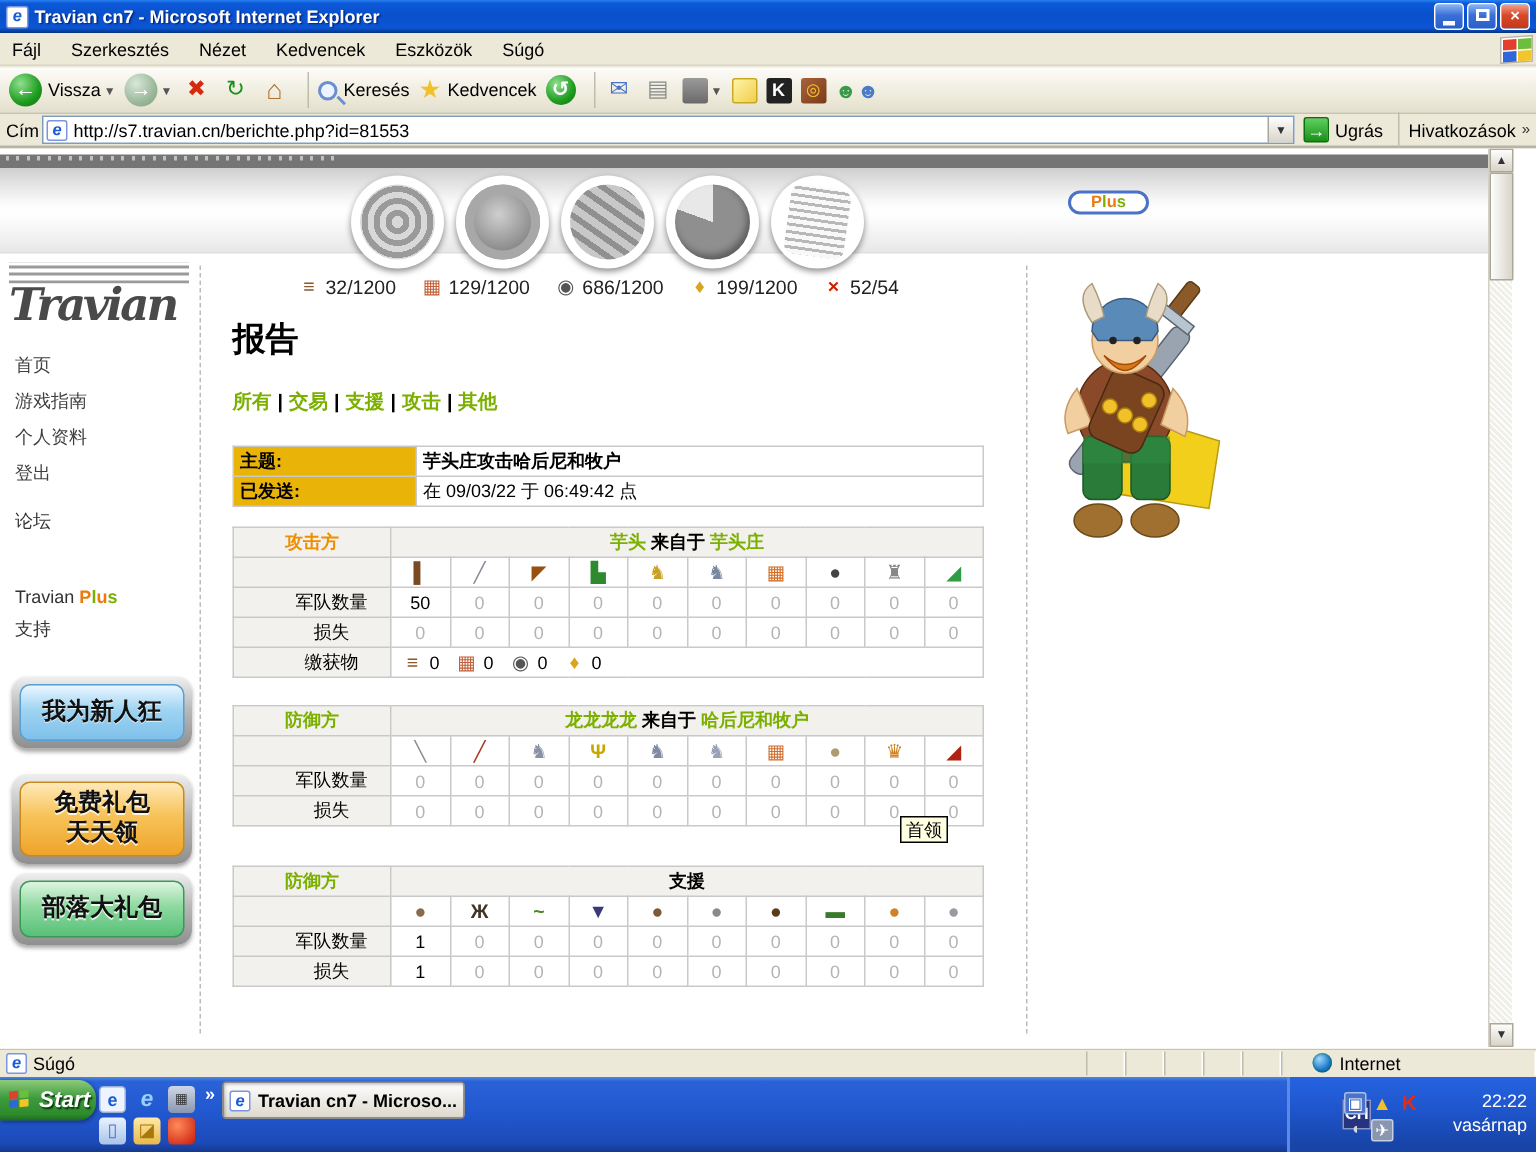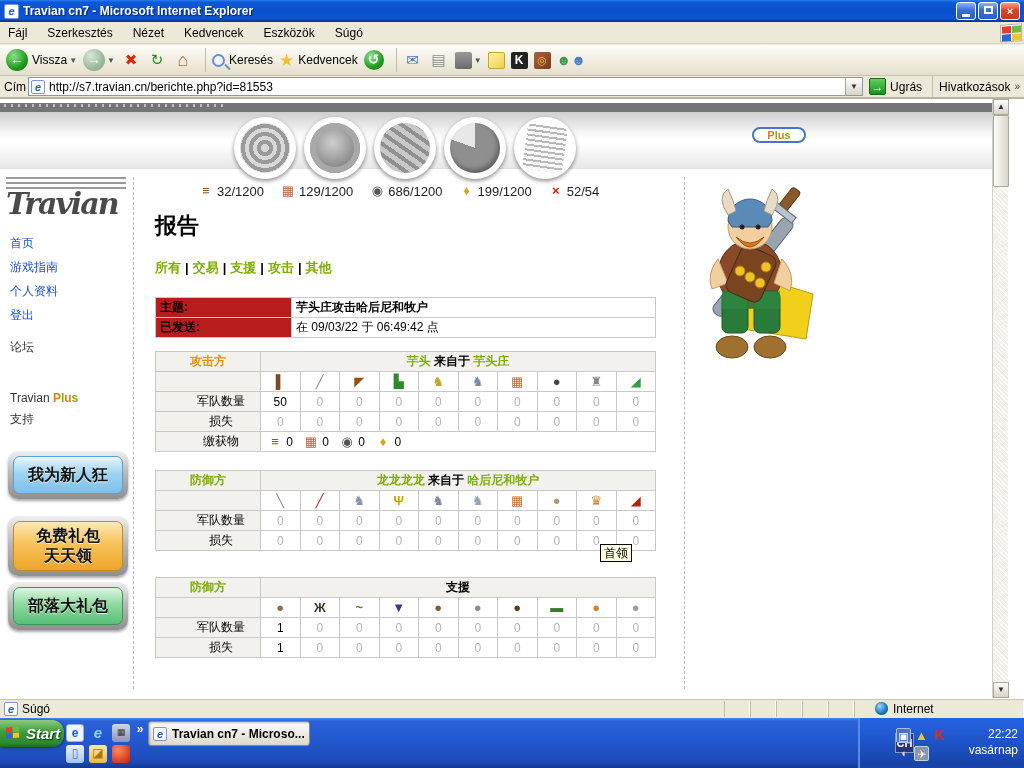--- a/index.html
+++ b/index.html
@@ -73,32 +73,32 @@
     border-bottom:1px solid #e0e0e0;}
   .navcirc { position:absolute; top:5px; width:62px; height:62px; border-radius:50%;
     background:#fff; box-shadow:0 2px 4px rgba(0,0,0,.45); padding:6px;}
   .navcirc .inner { width:50px; height:50px; border-radius:50%; }
   .inner.i1 { background:radial-gradient(circle at 40% 35%,#e8e8e8,#b3b3b3 55%,#8a8a8a); background-image:repeating-radial-gradient(circle at 50% 50%,#d8d8d8 0 4px,#9a9a9a 4px 8px);}
   .inner.i2 { background:radial-gradient(circle at 45% 40%,#cfcfcf,#7f7f7f 70%,#5f5f5f); box-shadow:inset 0 0 0 6px #a8a8a8;}
   .inner.i3 { background:radial-gradient(circle at 40% 35%,#e0e0e0,#a8a8a8 55%,#808080); background-image:repeating-linear-gradient(35deg,#c8c8c8 0 5px,#909090 5px 9px);}
   .inner.i4 { background:conic-gradient(from 290deg,#e8e8e8 0 70deg,#8f8f8f 70deg 360deg); box-shadow:inset -2px -3px 5px rgba(0,0,0,.35);}
   .inner.i5 { background:linear-gradient(135deg,#ffffff 30%,#d0d0d0 60%,#a0a0a0); background-image:repeating-linear-gradient(0deg,#f8f8f8 0 3px,#b8b8b8 3px 5px); transform:rotate(8deg); border-radius:6px; width:40px; height:46px; margin:2px auto 0;}
   #plusbtn { position:absolute; left:712px; top:28px; width:54px; height:16px; background:#fff;
-    border:2px solid #4a72c8; border-radius:8px; text-align:center; font-size:11px; font-weight:bold; line-height:12px;margin-left:40px;}
+    border:2px solid #4a72c8; border-radius:8px; text-align:center; font-size:11px; font-weight:bold; line-height:12px;}
   #plusbtn b:nth-child(odd){ color:#e87c10;} #plusbtn b:nth-child(even){ color:#7cb000;}
 
   
   #logo { position:absolute; left:6px; top:76px; width:126px; }
   #logo .blur { width:120px; height:14px;
     background:repeating-linear-gradient(0deg,#9a9a9a 0 2px,#fff 2px 5px);
     background-size:118px 14px;}
   #logo .script { font-family:"DejaVu Serif","Liberation Serif",serif; font-style:italic; font-weight:bold;
     font-size:30px; color:#4a4a4a; letter-spacing:-2px; line-height:30px;}
   #sidenav { position:absolute; left:10px; top:136px; font-size:12px; color:#333;}
-  #sidenav a { display:block; margin-bottom:7px; color:#1d4ed8; text-decoration:none;font-family:Liberation Serif, serif;}
+  #sidenav a { display:block; margin-bottom:7px; color:#404040; text-decoration:none;font-family:Liberation Serif, serif;}
   #forumlink { position:absolute; left:10px; top:240px; font-size:12px; color:#333;}
   #pluslink { position:absolute; left:10px; top:292px; font-size:12px; color:#333;}
   #pluslink b:nth-child(odd){ color:#7cb000;} #pluslink b:nth-child(even){ color:#e87c10;}
   #supportlink { position:absolute; left:10px; top:312px; font-size:12px; color:#333;}
   .vline { position:absolute; top:78px; width:0; height:512px; border-left:1px dashed #bbb;}
 
   .promo { position:absolute; left:8px; width:120px; border-radius:10px; padding:5px;
     background:linear-gradient(180deg,#efefef,#b9b9b9 45%,#8f8f8f); box-shadow:0 2px 3px rgba(0,0,0,.35);}
   .promo .in { border-radius:7px; text-align:center; font-weight:bold; font-size:16px; color:#111;
     padding:8px 2px; text-shadow:0 1px 0 rgba(255,255,255,.8); line-height:20px;}
@@ -109,21 +109,21 @@
   
   #main { position:absolute; left:155px; top:0; width:510px; height:599px; font-size:12px;}
   #report-title { position:absolute; left:0; top:112px; font-size:22px; font-weight:bold; color:#000;}
   #tabs { position:absolute; left:0; top:160px; font-weight:bold; font-size:13px; color:#000;}
   #tabs a { color:#7cb000; text-decoration:none; margin:0 4px;}
   #tabs a:first-child{ margin-left:0;}
   table.rep { border-collapse:collapse; table-layout:fixed; background:#fff;}
   table.rep td { border:1px solid #c9c9c9; height:20px; padding:1px 4px; vertical-align:middle;}
   table.rep { border:1px solid #999; }
   #infotable { position:absolute; left:0; top:198px; width:501px;}
-  #infotable td.lbl { width:136px; background:#b91c1c; font-weight:bold;}
+  #infotable td.lbl { width:122px; background:#eab308; font-weight:bold;}
   #infotable td.val { font-weight:bold;}
   #infotable td.val.plain { font-weight:normal;}
   .btwrap { position:absolute; left:0; width:501px;}
   table.battle { width:501px;}
   table.battle td { text-align:center; padding:1px 2px;}
   table.battle td.lbl { background:#f2f1ed; width:105px;padding-left:28px;}
   table.battle td.role { background:#f2f1ed; font-weight:bold; width:105px;}
   table.battle td.ttl { background:#f2f1ed; font-weight:bold;}
   table.battle td.ttl .lnk { color:#7cb000;}
   .role.orange { color:#ef8f00;} .role.green { color:#7cb000;}

